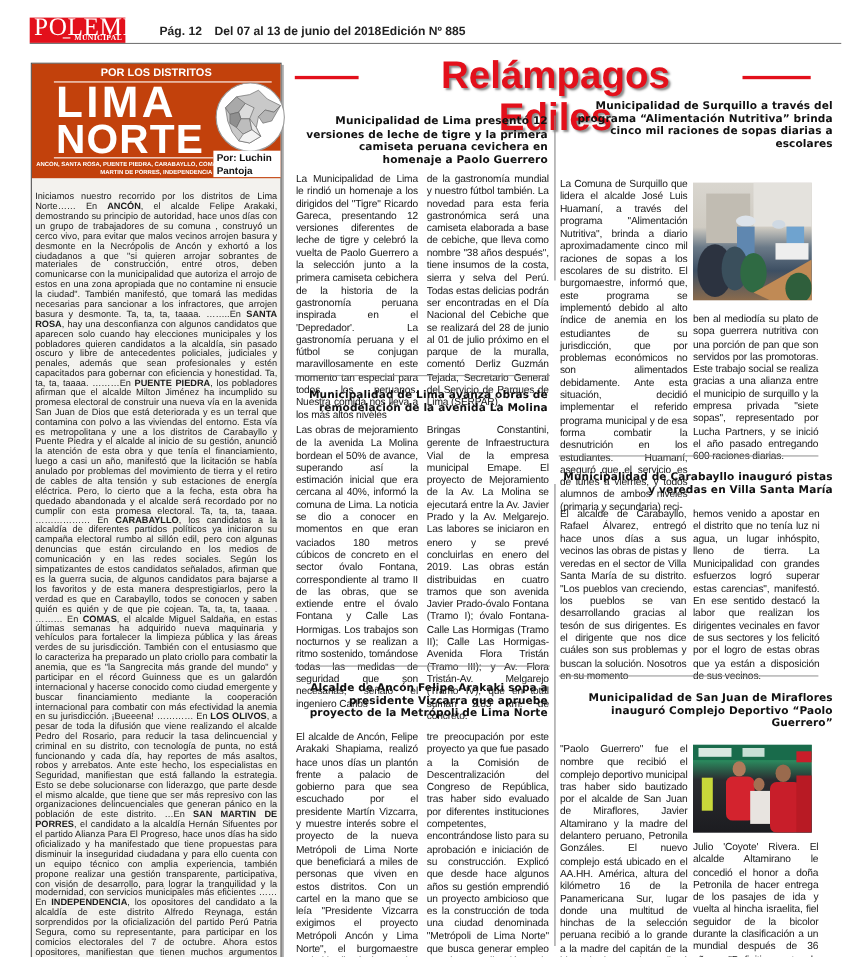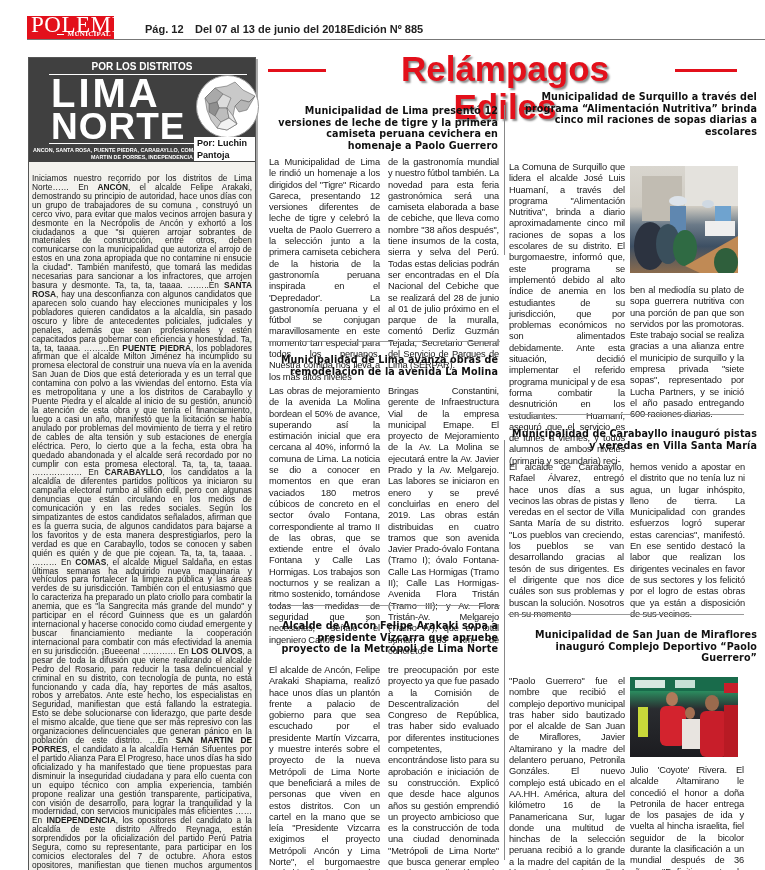--- a/index.html
+++ b/index.html
@@ -9,21 +9,21 @@
   
   .masthead { position: absolute; left: 27px; top: 16px; width: 87px; height: 23px; background: #e3101b; }
   .masthead .t1 { position: absolute; left: 4px; top: 0px; font-family: "Liberation Serif", serif; font-weight: normal; color: #fff; font-size: 23px; letter-spacing: 0.5px; line-height: 18px; }
   .masthead .t2 { position: absolute; right: 3px; bottom: 1px; font-family: "Liberation Serif", serif; font-weight: bold; color: #fff; font-size: 7px; line-height: 7px; letter-spacing: 0.3px; }
   .masthead .rule { position: absolute; left: 30px; right: 50px; bottom: 4px; height: 1px; background: #fff; }
   .hdr-meta { position: absolute; top: 23px; font-weight: bold; font-size: 11px; color: #222; }
   .hdr-line { position: absolute; left: 27px; right: 0; top: 39px; height: 1px; background: #777; }
 
   
   .lbox { position: absolute; left: 28px; top: 57px; width: 228px; height: 815px; border: 1px solid #555; background: #f3f2ee; box-shadow: 2px 2px 0 #aaa; }
-  .lbanner { position: absolute; left: 0; top: 0; width: 226px; height: 104px; background: #404040; }
+  .lbanner { position: absolute; left: 0; top: 0; width: 226px; height: 104px; background: #c2410c; }
   .lbanner .por { position: absolute; left: 0; width: 226px; top: 3px; text-align: center; color: #fff; font-weight: bold; font-size: 10px; }
   .lbanner .hr1 { position: absolute; left: 20px; width: 198px; top: 16px; height: 1px; background: #fff; }
   .lbanner .lima { position: absolute; left: 22px; top: 15px; color: #fff; font-weight: bold; font-size: 40px; letter-spacing: 3px; line-height: 40px; text-align: right; }
   .lbanner .norte { position: absolute; left: 22px; top: 51px; color: #fff; font-weight: bold; font-size: 37px; letter-spacing: 1px; line-height: 36px; }
   .lbanner .map { position: absolute; left: 167px; top: 17px; width: 63px; height: 63px; border-radius: 50%; background: #fff; border: 1px solid #999; overflow: hidden; }
   .lbanner .hr2 { position: absolute; left: 20px; width: 145px; top: 85px; height: 1px; background: #fff; }
   .lbanner .author { position: absolute; left: 165px; top: 79px; background: #fff; color: #111; font-weight: bold; font-size: 9px; padding: 0 3px; line-height: 12px; }
   .lbanner .distr { position: absolute; left: 0; width: 226px; top: 89px; text-align: center; color: #fff; font-size: 5.4px; line-height: 7px; font-weight: bold; }
   .ltext { position: absolute; left: 3px; top: 116px; width: 220px; font-size: 8.35px; line-height: 8.92px; text-align: justify; color: #1a1a1a; }
   .ltext b { font-weight: bold; }

